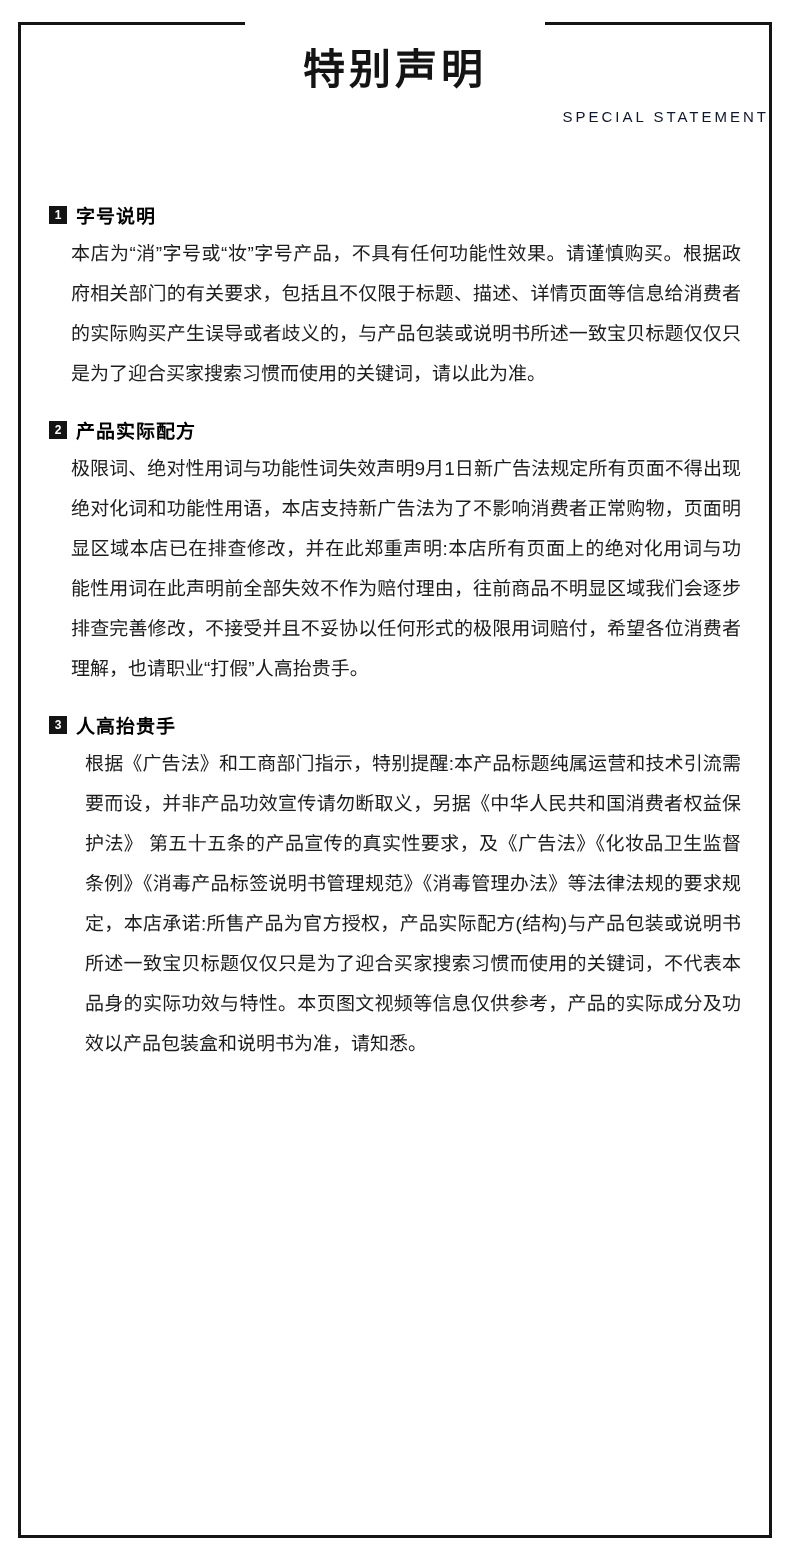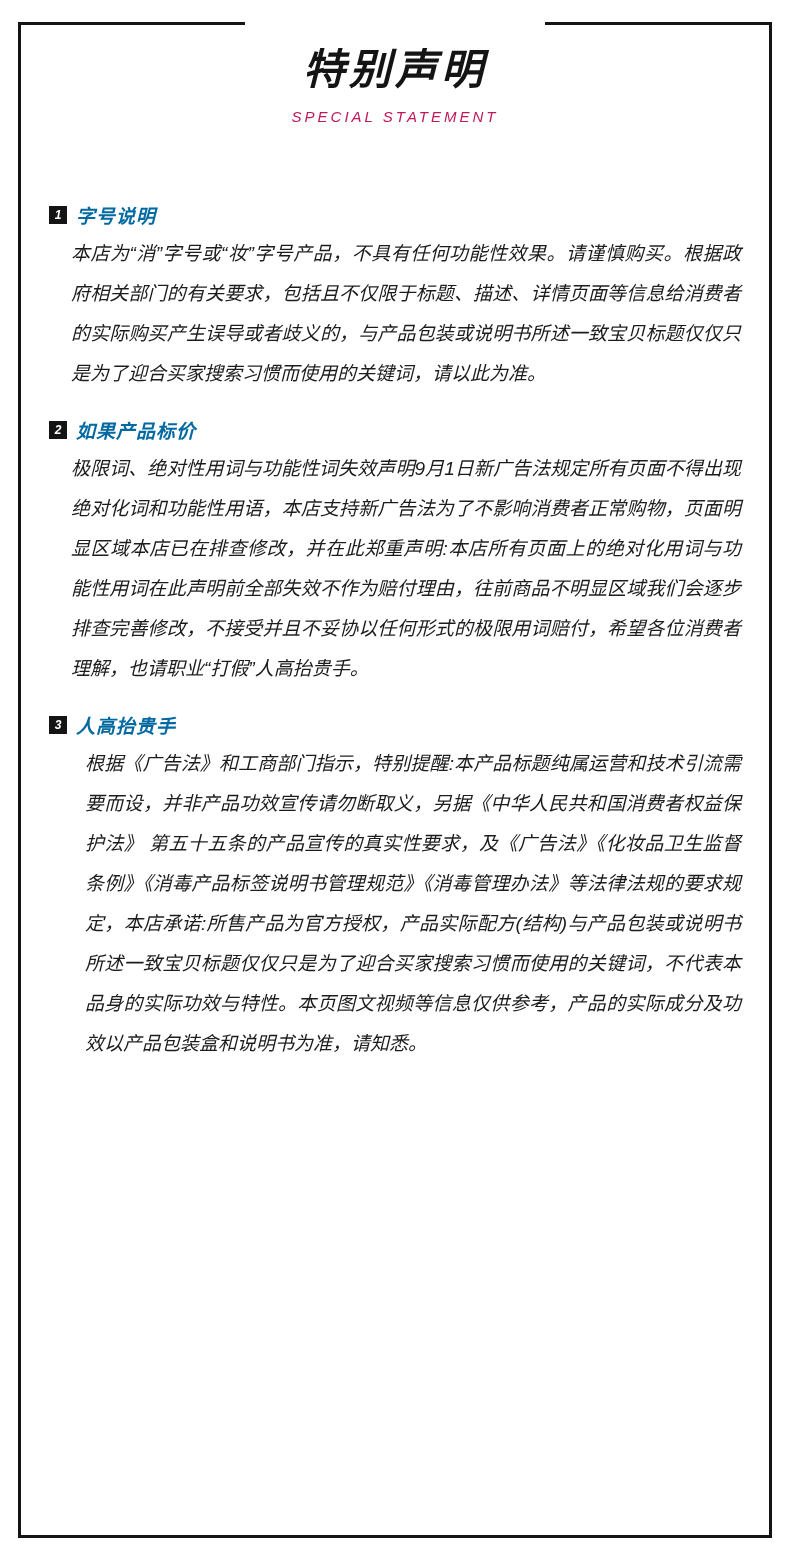--- a/index.html
+++ b/index.html
@@ -13,21 +13,20 @@
     font-family: "Liberation Sans", "DejaVu Sans", sans-serif;
     color: #141414;
     overflow: hidden;
   }
   .page {
     position: relative;
     width: 790px;
     height: 1560px;
     box-sizing: border-box;
     background: #ffffff;
-    font-style: italic;
   }
   .frame {
     position: absolute;
     top: 22px;
     left: 18px;
     right: 18px;
     bottom: 22px;
     border: 3px solid #141414;
     box-sizing: border-box;
   }
@@ -58,24 +57,24 @@
     font-weight: bold;
     letter-spacing: 4px;
     color: #141414;
     line-height: 1;
   }
   .title-sub {
     position: absolute;
     top: 84px;
     left: 0;
     right: 0;
-    text-align: center;
+    text-align: right;
     font-size: 15px;
     letter-spacing: 3px;
-    color: #be185d;
+    color: #0f172a;
     line-height: 1;
   }
   .content {
     position: absolute;
     top: 176px;
     left: 28px;
     right: 28px;
     bottom: 10px;
   }
   .section {
@@ -95,21 +94,21 @@
     font-size: 12px;
     font-weight: bold;
     line-height: 18px;
     text-align: center;
     margin-right: 9px;
     flex: none;
   }
   .sec-title {
     font-size: 19px;
     font-weight: bold;
-    color: #0369a1;
+    color: #000000;
     letter-spacing: 1px;
   }
   .para {
     font-size: 19px;
     line-height: 40px;
     color: #1c1c1c;
     text-align: justify;
     text-justify: inter-ideograph;
     margin: 0 0 0 0;
     padding-left: 22px;
@@ -139,21 +138,21 @@
         <div class="sec-head">
           <span class="sec-num">1</span>
           <span class="sec-title">字号说明</span>
         </div>
         <p class="para">本店为“消”字号或“妆”字号产品，不具有任何功能性效果。请谨慎购买。根据政府相关部门的有关要求，包括且不仅限于标题、描述、详情页面等信息给消费者的实际购买产生误导或者歧义的，与产品包装或说明书所述一致宝贝标题仅仅只是为了迎合买家搜索习惯而使用的关键词，请以此为准。</p>
       </div>
 
       <div class="section sec-2">
         <div class="sec-head">
           <span class="sec-num">2</span>
-          <span class="sec-title">如果产品标价</span>
+          <span class="sec-title">产品实际配方</span>
         </div>
         <p class="para">极限词、绝对性用词与功能性词失效声明9月1日新广告法规定所有页面不得出现绝对化词和功能性用语，本店支持新广告法为了不影响消费者正常购物，页面明显区域本店已在排查修改，并在此郑重声明:本店所有页面上的绝对化用词与功能性用词在此声明前全部失效不作为赔付理由，往前商品不明显区域我们会逐步排查完善修改，不接受并且不妥协以任何形式的极限用词赔付，希望各位消费者理解，也请职业“打假”人高抬贵手。</p>
       </div>
 
       <div class="section sec-3">
         <div class="sec-head">
           <span class="sec-num">3</span>
           <span class="sec-title">人高抬贵手</span>
         </div>
         <p class="para">根据《广告法》和工商部门指示，特别提醒:本产品标题纯属运营和技术引流需要而设，并非产品功效宣传请勿断取义，另据《中华人民共和国消费者权益保护法》 第五十五条的产品宣传的真实性要求，及《广告法》《化妆品卫生监督条例》《消毒产品标签说明书管理规范》《消毒管理办法》等法律法规的要求规定，本店承诺:所售产品为官方授权，产品实际配方(结构)与产品包装或说明书所述一致宝贝标题仅仅只是为了迎合买家搜索习惯而使用的关键词，不代表本品身的实际功效与特性。本页图文视频等信息仅供参考，产品的实际成分及功效以产品包装盒和说明书为准，请知悉。</p>

